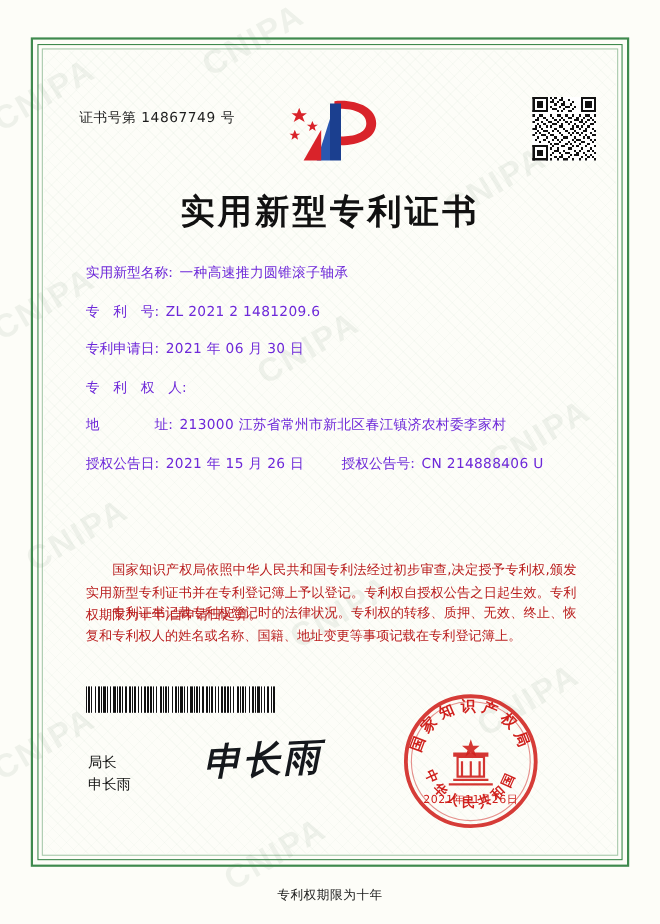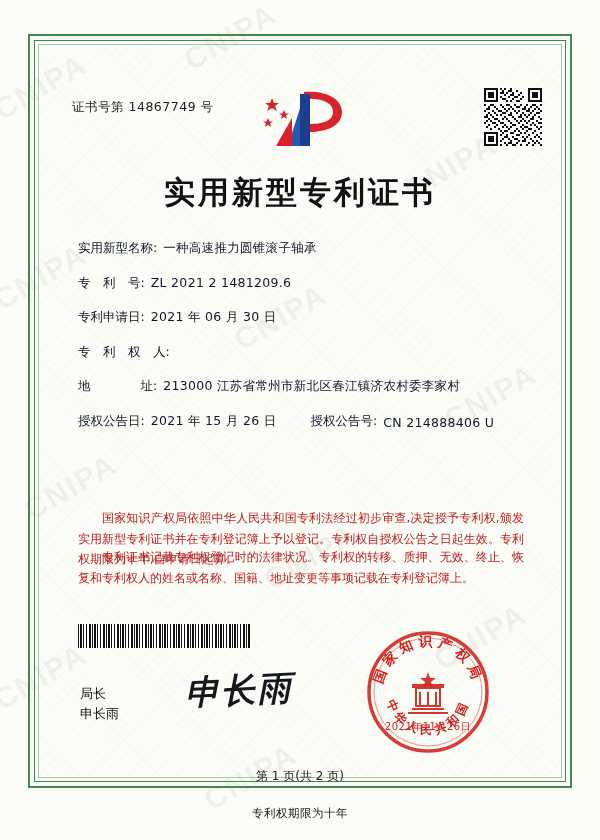--- a/index.html
+++ b/index.html
@@ -129,39 +129,39 @@
     font-family: "DejaVu Sans", sans-serif;
   }
 
   .fields {
     position: absolute;
     left: 78px;
     top: 240px;
     width: 450px;
     font-family: "DejaVu Sans", sans-serif;
     font-size: 12.5px;
-    color: #0f172a;
+    color: #6d28d9;
   }
   .field-row {
     display: flex;
     align-items: baseline;
     margin-bottom: 19.5px;
     line-height: 1.2;
   }
   .f-label {
     white-space: pre;
     flex: 0 0 auto;
   }
   .f-value {
     margin-left: 6px;
     letter-spacing: 0.3px;
   }
   .row-pub {
     display: flex;
-    align-items: flex-end;
+    align-items: flex-start;
     margin-bottom: 19.5px;
   }
   .pub-left { white-space: pre; }
   .pub-right { margin-left: 34px; white-space: pre; }
 
   .para {
     position: absolute;
     left: 78px;
     width: 446px;
     font-family: "DejaVu Sans", sans-serif;
@@ -563,17 +563,16 @@
         <text font-family="DejaVu Sans, sans-serif" font-size="13.5" font-weight="bold" fill="#d0211d" letter-spacing="5">
           <textPath href="#arcTop" startOffset="50%" text-anchor="middle">国家知识产权局</textPath>
         </text>
         <text font-family="DejaVu Sans, sans-serif" font-size="12" font-weight="bold" fill="#d0211d" letter-spacing="4">
           <textPath href="#arcBottom" startOffset="50%" text-anchor="middle">中华人民共和国</textPath>
         </text>
       </svg>
       <div class="seal-date">2021年11月26日</div>
     </div>
 
-    <div class="pagenum">第 1 页(共 2 页)</div>
     <div class="footnote">专利权期限为十年</div>
 
   </div>
 </div>
 
 </body></html>

